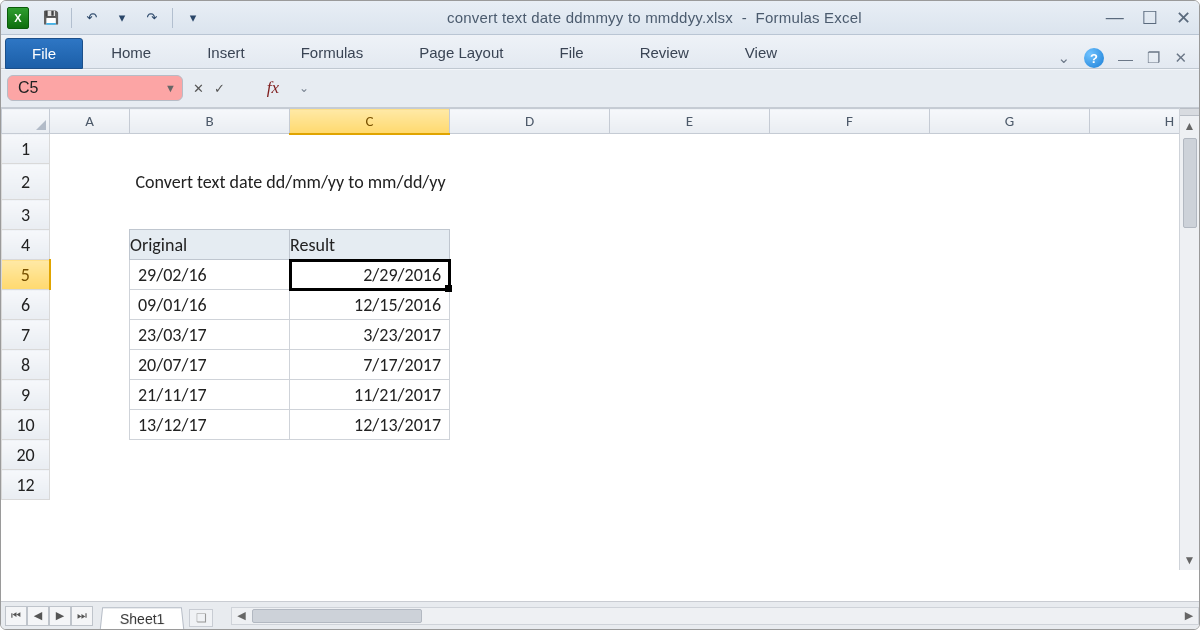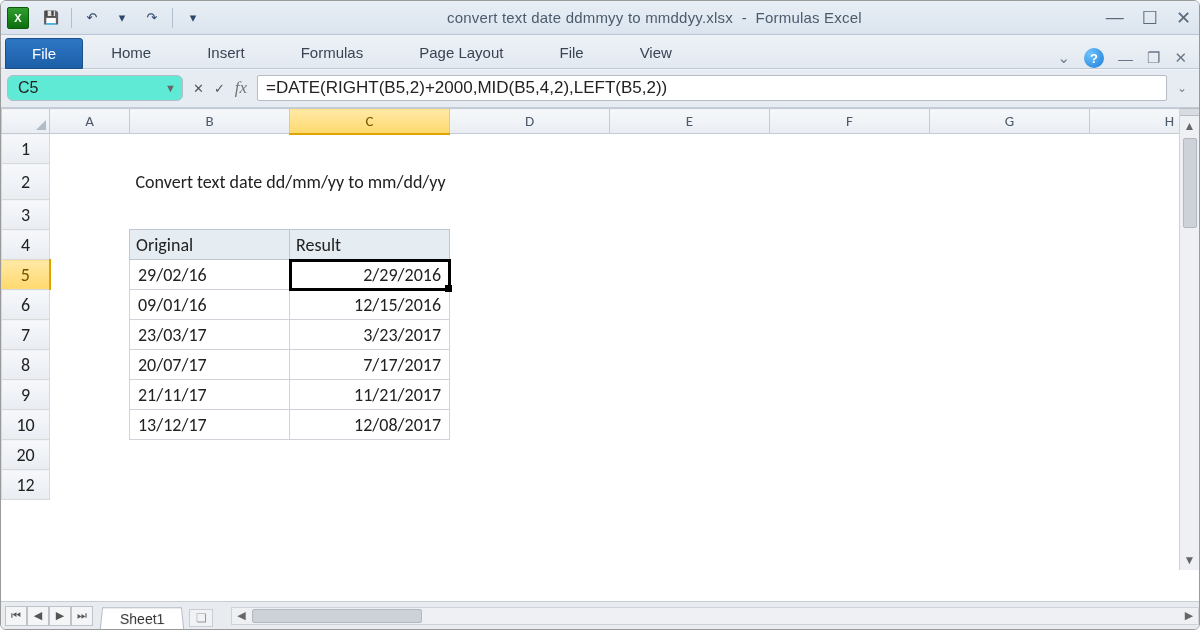--- a/index.html
+++ b/index.html
@@ -98,33 +98,33 @@
     background:#e7ecf2;
   }
   .fbar {
     display:flex;
     align-items:center;
     height:28px;
   }
   .namebox {
     width: 176px;
     height:26px;
-    background:#5eead4;
+    background:#fca5a5;
     border:1px solid #b6bcc6;
     display:flex;align-items:center;
     padding: 0 6px 0 10px;
     font-size:16px;
     color:#222;
     justify-content: space-between;
     border-radius:6px;
   }
   .nb-dd { color:#666;font-size:11px; }
   .fx-group { display:flex;align-items:center;gap:10px; margin:0 10px; }
   .fx-btn { color:#555; font-size:13px; }
-  .fx-label { font-style:italic; font-family:"Times New Roman",serif; color:#737373; font-size:17px; }
+  .fx-label { font-style:italic; font-family:"Times New Roman",serif; color:#7f1d1d; font-size:17px;margin-left:32px; }
   .formula-input {
     flex:1;
     height:26px;
     background:#fff;
     border:1px solid #b6bcc6;
     padding:2px 8px;
     font-size:17px;
     color:#222;
     display:flex;align-items:center;
     border-radius:2px;
@@ -202,21 +202,20 @@
   .title-cell {
     font-weight:normal;
     font-size:20px;
     padding-left:6px;
     border:none !important;
   }
   .noborder { border:none !important; }
   .hdr-cell {
     background:#e5ecf2;
     border:1px solid #bfc6cf !important;
-    padding-left:6px;
     color:#333;
   }
   .data-cell {
     border:1px solid #cfd3d9 !important;
     padding: 0 8px;
   }
   .align-l { text-align:left; }
   .align-r { text-align:right; }
 
   
@@ -301,43 +300,41 @@
   </div>
 </div>
 
 <div class="ribbon">
   <div class="file-tab">File</div>
   <div class="rtab">Home</div>
   <div class="rtab">Insert</div>
   <div class="rtab">Formulas</div>
   <div class="rtab">Page Layout</div>
   <div class="rtab">File</div>
+  <div class="rtab">Review</div>
   <div class="rtab">View</div>
   <div class="ribbon-right">
     <span>⌄</span>
     <div class="help-ball">?</div>
     <span>—</span>
     <span>❐</span>
     <span>✕</span>
   </div>
 </div>
 
 <div class="fbar-wrap">
 <div class="fbar">
   <div class="namebox">
     <span>C5</span>
     <span class="nb-dd">▼</span>
   </div>
   <div class="fx-group">
     <span class="fx-btn">✕</span>
     <span class="fx-btn">✓</span>
     <span class="fx-label">fx</span>
-  </div>
-  <div class="formula-input">
-    <span>=DATE(RIGHT(B5,2)+2000,MID(B5,4,2),LEFT(B5,2))</span>
   </div>
   <div class="fexpand">⌄</div>
 </div>
 </div>
 
 <div class="grid-wrap">
   <table class="sheet">
     <colgroup>
       <col style="width:48px">
       <col class="colA">
@@ -416,21 +413,21 @@
         <td class="rowhdr">9</td>
         <td class="noborder"></td>
         <td class="data-cell align-l">21/11/17</td>
         <td class="data-cell align-r">11/21/2017</td>
         <td class="noborder" colspan="5"></td>
       </tr>
       <tr>
         <td class="rowhdr">10</td>
         <td class="noborder"></td>
         <td class="data-cell align-l">13/12/17</td>
-        <td class="data-cell align-r">12/08/2017</td>
+        <td class="data-cell align-r">12/13/2017</td>
         <td class="noborder" colspan="5"></td>
       </tr>
       <tr>
         <td class="rowhdr">20</td>
         <td class="noborder" colspan="8"></td>
       </tr>
       <tr>
         <td class="rowhdr">12</td>
         <td class="noborder" colspan="8"></td>
       </tr>

